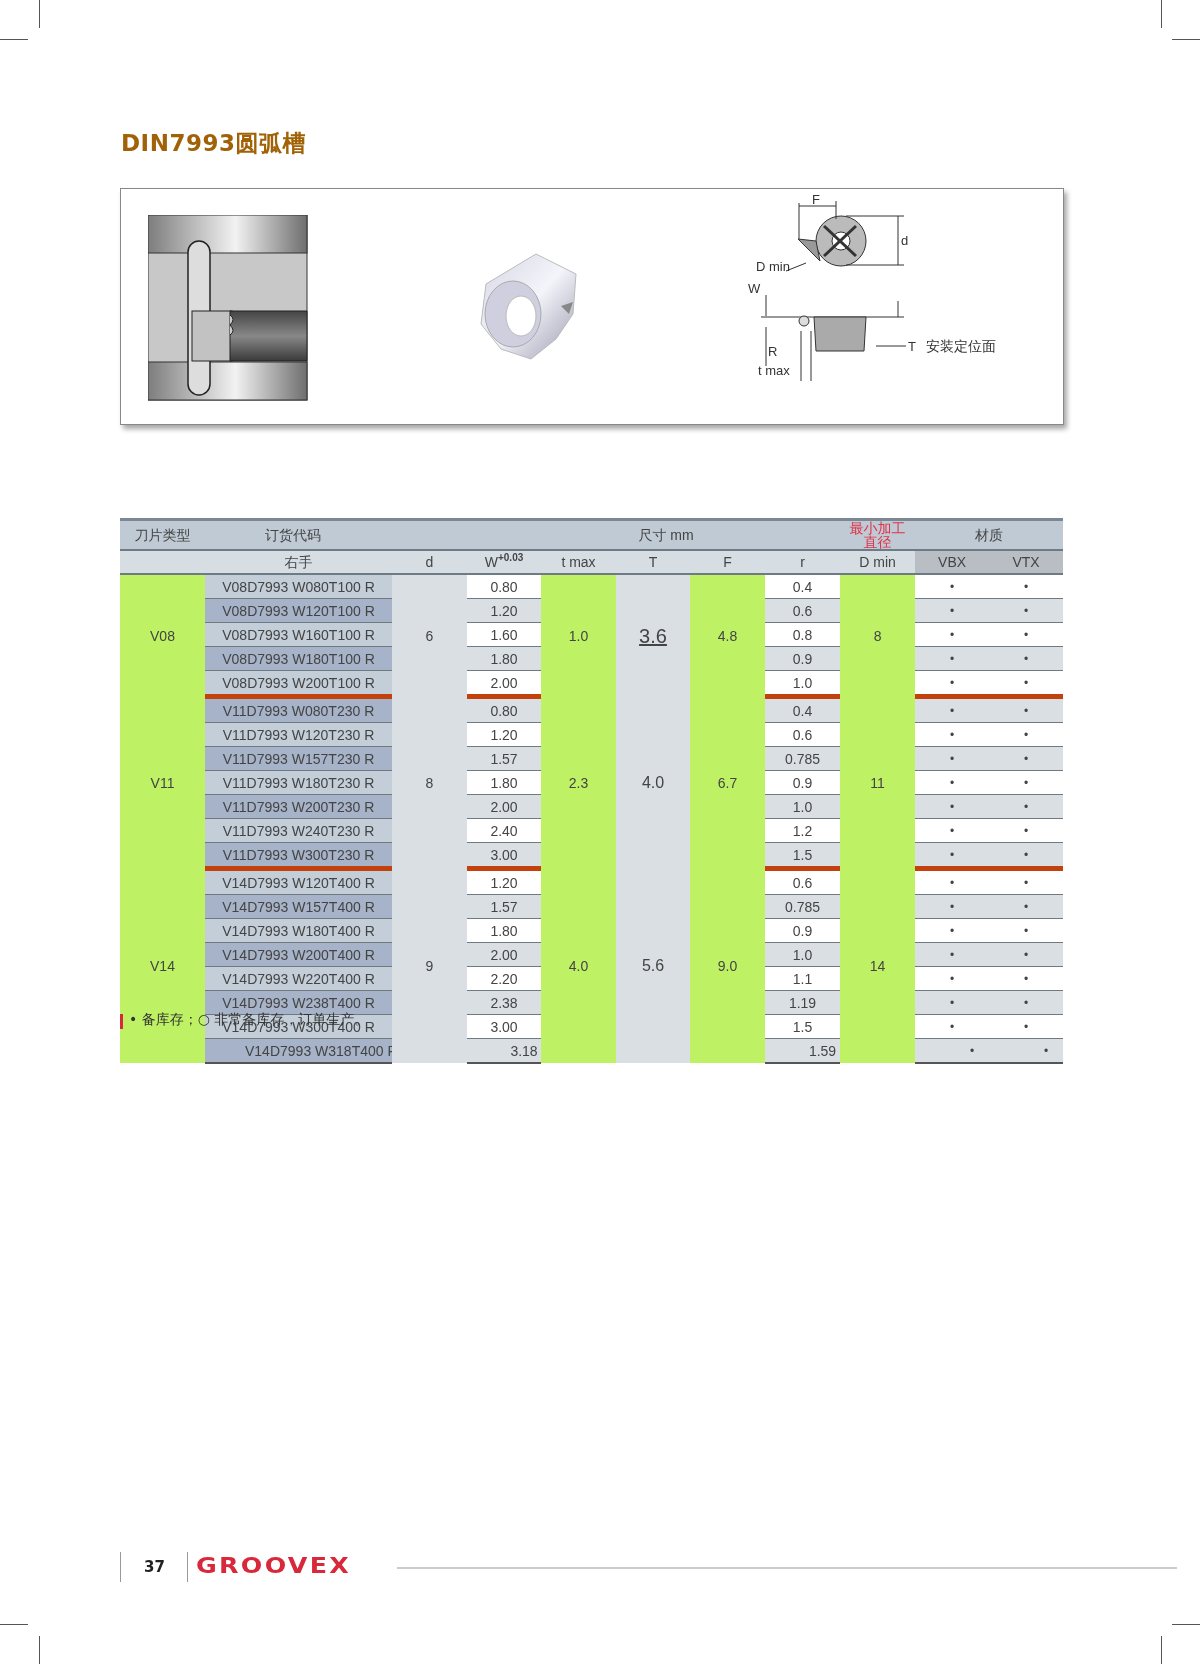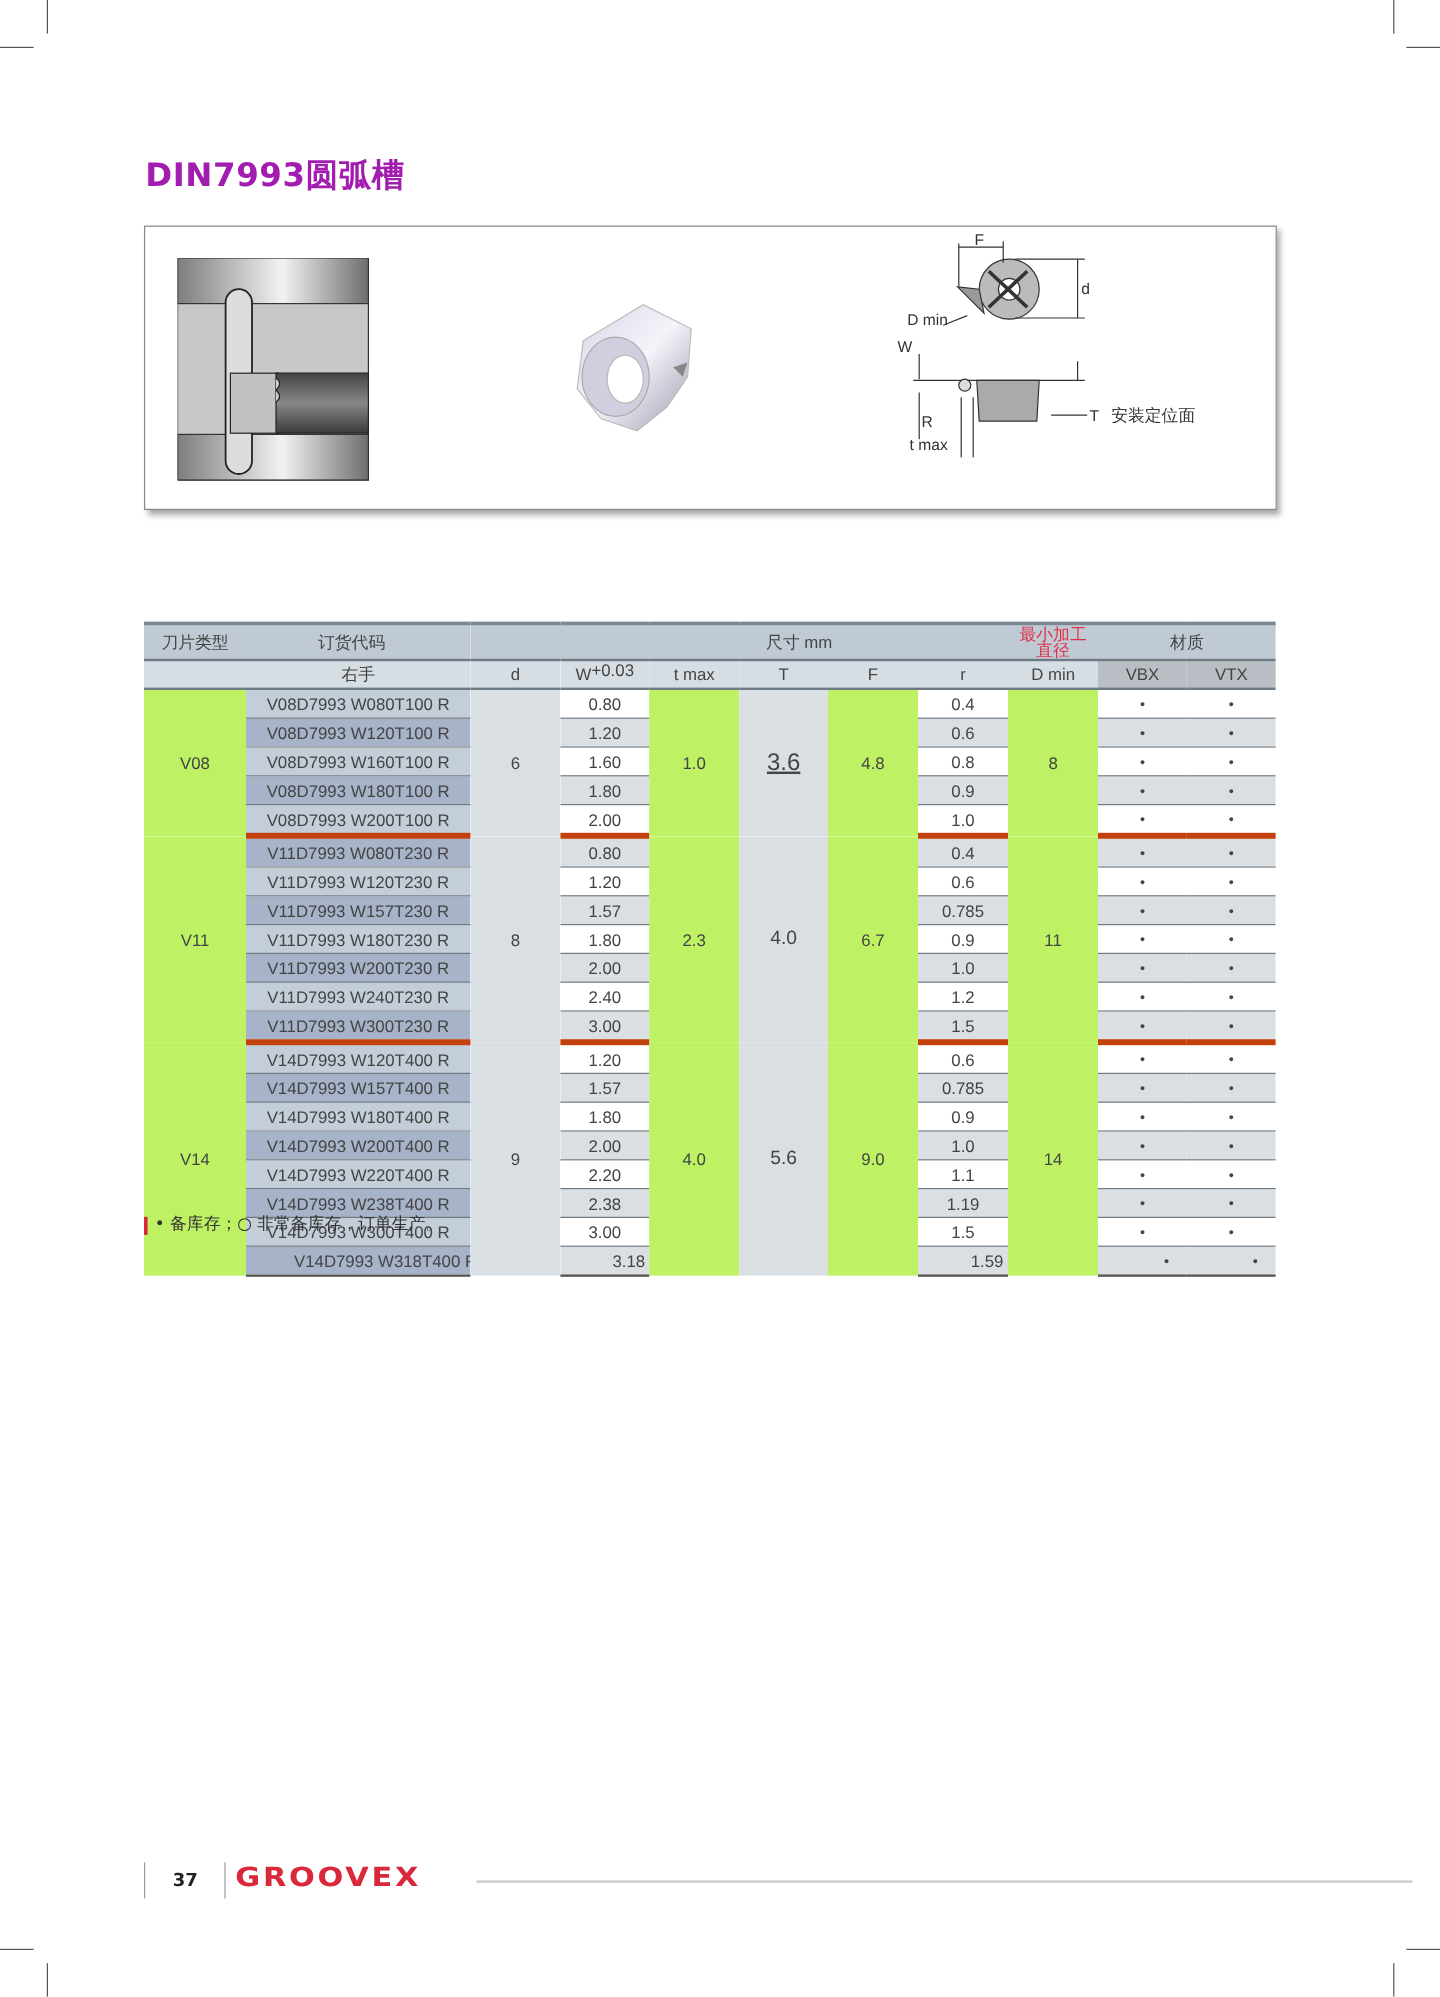--- a/index.html
+++ b/index.html
@@ -1,18 +1,18 @@
 <!DOCTYPE html>
 <html><head>
 <meta charset="utf-8">
 <style>
   html,body{margin:0;padding:0;background:#fff;}
   body{width:1200px;height:1664px;position:relative;overflow:hidden;font-family:"DejaVu Sans","Liberation Sans",sans-serif;color:#333;}
   .crop{position:absolute;background:#555;}
-  .title{position:absolute;left:121px;top:128px;font-size:27px;font-weight:bold;color:#a21caf;letter-spacing:0.5px;}
+  .title{position:absolute;left:121px;top:128px;font-size:23px;font-weight:bold;color:#a16207;letter-spacing:0.5px;}
   .figbox{position:absolute;left:120px;top:188px;width:942px;height:235px;border:1px solid #888;background:#fff;box-shadow:3px 4px 5px rgba(0,0,0,0.35);}
   table.spec{position:absolute;left:120px;top:486px;width:943px;border-collapse:collapse;table-layout:fixed;font-family:"Liberation Sans","DejaVu Sans",sans-serif;margin-top:32px;}
   table.spec td{padding:0;text-align:center;vertical-align:middle;font-size:14px;color:#444;height:22px;line-height:22px;white-space:nowrap;overflow:hidden;}
   .h1 td{background:#bfcad4;height:38px;line-height:18px;font-size:15px;color:#444;border-top:3px solid #7b8893;}
   .h2 td{background:#d6dee4;height:23px;line-height:23px;font-size:15px;color:#333;border-top:2px solid #6e7a84;border-bottom:2px solid #6e7a84;}
   .h2 td.dk{background:#b8bec4;}
   .red{color:#e0334a;font-size:14px;line-height:14px;}
   td.code-l{background:#c3ced9;}
   td.code-d{background:#a6b3c8;}
   td.w-l{background:#fff;}
@@ -20,21 +20,21 @@
   td.rr-l{background:#fff;}
   td.rr-d{background:#d9dfe3;}
   td.mat-l{background:#fff;}
   td.mat-d{background:#d9dfe3;}
   td.shaded{background:#d9dfe3;}
   td.plain{background:#bef264;}
   tr.row td.b{border-bottom:1px solid #707880;}
   tr.grp-end td{border-bottom:5px solid #c2410c;}
   tr.tbl-end td{border-bottom:2px solid #555;padding-left:40px;}
   .dot{font-size:12px;}
-  .sup{font-size:14px;vertical-align:top;line-height:14px;}
+  .sup{font-size:10px;vertical-align:top;line-height:14px;font-weight:bold;}
   .note{position:absolute;left:120px;top:1011px;font-size:14px;color:#333;display:flex;align-items:flex-end;gap:6px;}
   .note .bar{width:3px;height:15px;background:#d8283a;}
   .footer-num{position:absolute;left:144px;top:1558px;font-size:15px;font-weight:bold;color:#222;}
   .footer-vline1{position:absolute;left:120px;top:1552px;width:1px;height:30px;background:#999;}
   .footer-vline2{position:absolute;left:187px;top:1552px;width:1px;height:30px;background:#999;}
   .brand{position:absolute;left:196px;top:1553px;font-size:22px;font-weight:bold;color:#d8283a;letter-spacing:2px;font-family:"DejaVu Sans",sans-serif;transform:scaleX(1.15);transform-origin:left;}
   .footer-hline{position:absolute;left:397px;top:1567px;width:780px;height:2px;background:#ccc;}
 </style>
 </head>
 <body>

